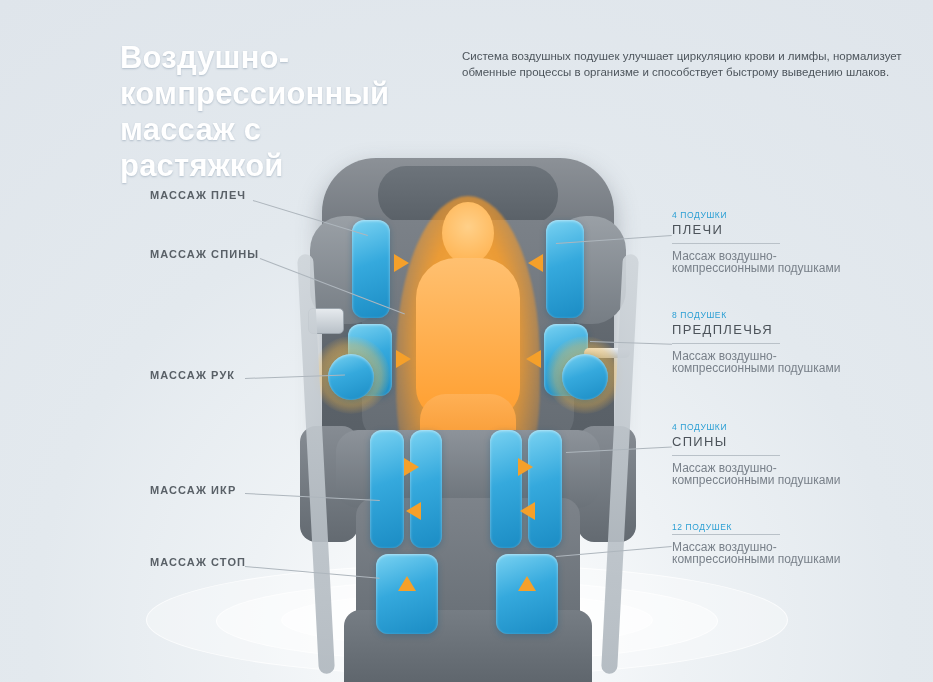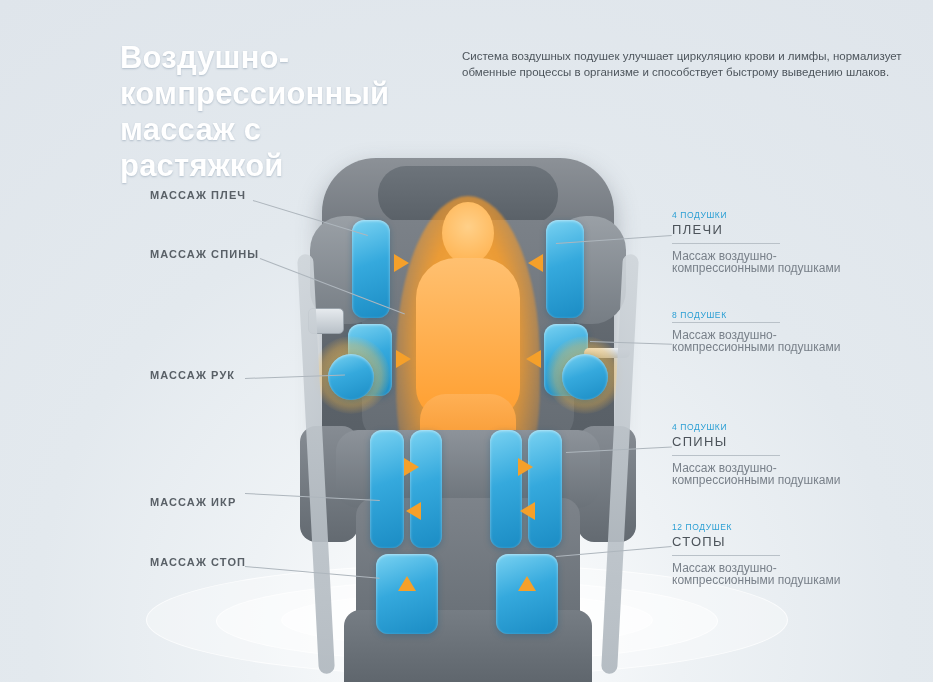--- a/index.html
+++ b/index.html
@@ -168,50 +168,50 @@
 
   <div class="llabel" style="left:150px;top:189px;">МАССАЖ ПЛЕЧ</div>
   <div class="leader" style="left:253px;top:200px;width:120px;transform:rotate(17deg);"></div>
 
   <div class="llabel" style="left:150px;top:248px;">МАССАЖ СПИНЫ</div>
   <div class="leader" style="left:260px;top:258px;width:155px;transform:rotate(21deg);"></div>
 
   <div class="llabel" style="left:150px;top:369px;">МАССАЖ РУК</div>
   <div class="leader" style="left:245px;top:378px;width:100px;transform:rotate(-2deg);"></div>
 
-  <div class="llabel" style="left:150px;top:484px;margin-top:12px;">МАССАЖ ИКР</div>
+  <div class="llabel" style="left:150px;top:484px;">МАССАЖ ИКР</div>
   <div class="leader" style="left:245px;top:493px;width:135px;transform:rotate(3deg);"></div>
 
   <div class="llabel" style="left:150px;top:556px;">МАССАЖ СТОП</div>
   <div class="leader" style="left:245px;top:566px;width:135px;transform:rotate(5deg);"></div>
 
   <div class="rblock" style="left:672px;top:210px;">
     <div class="count">4 ПОДУШКИ</div>
     <div class="name">ПЛЕЧИ</div>
     <div class="rule"></div>
     <div class="desc">Массаж воздушно-компрессионными подушками</div>
   </div>
   <div class="leader" style="left:556px;top:243px;width:116px;transform:rotate(-4deg);"></div>
 
   <div class="rblock" style="left:672px;top:310px;">
     <div class="count">8 ПОДУШЕК</div>
+    <div class="name">ПРЕДПЛЕЧЬЯ</div>
     <div class="rule"></div>
     <div class="desc">Массаж воздушно-компрессионными подушками</div>
   </div>
   <div class="leader" style="left:590px;top:341px;width:82px;transform:rotate(2deg);"></div>
 
   <div class="rblock" style="left:672px;top:422px;">
     <div class="count">4 ПОДУШКИ</div>
     <div class="name">СПИНЫ</div>
     <div class="rule"></div>
     <div class="desc">Массаж воздушно-компрессионными подушками</div>
   </div>
   <div class="leader" style="left:566px;top:452px;width:106px;transform:rotate(-3deg);"></div>
 
   <div class="rblock" style="left:672px;top:522px;">
     <div class="count">12 ПОДУШЕК</div>
-    <div class="name">СТОПЫ</div>
     <div class="rule"></div>
     <div class="desc">Массаж воздушно-компрессионными подушками</div>
   </div>
   <div class="leader" style="left:556px;top:556px;width:116px;transform:rotate(-5deg);"></div>
 
 </div>
 
 </body></html>

